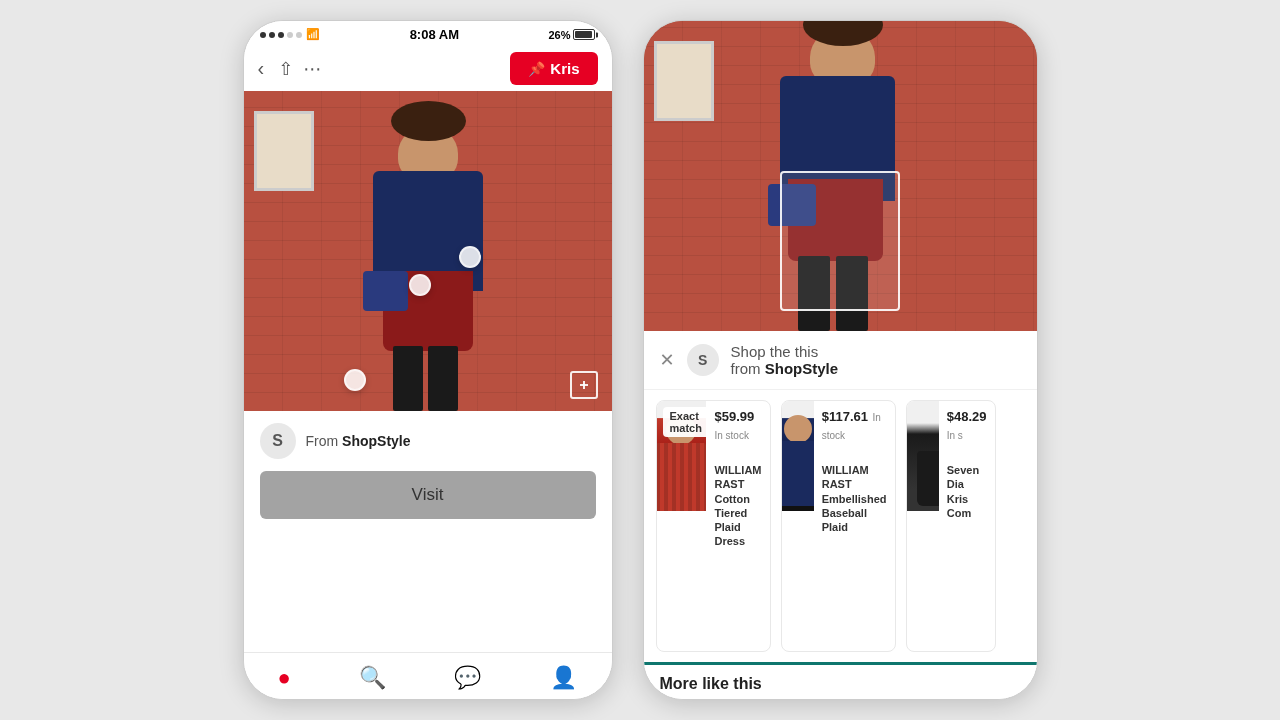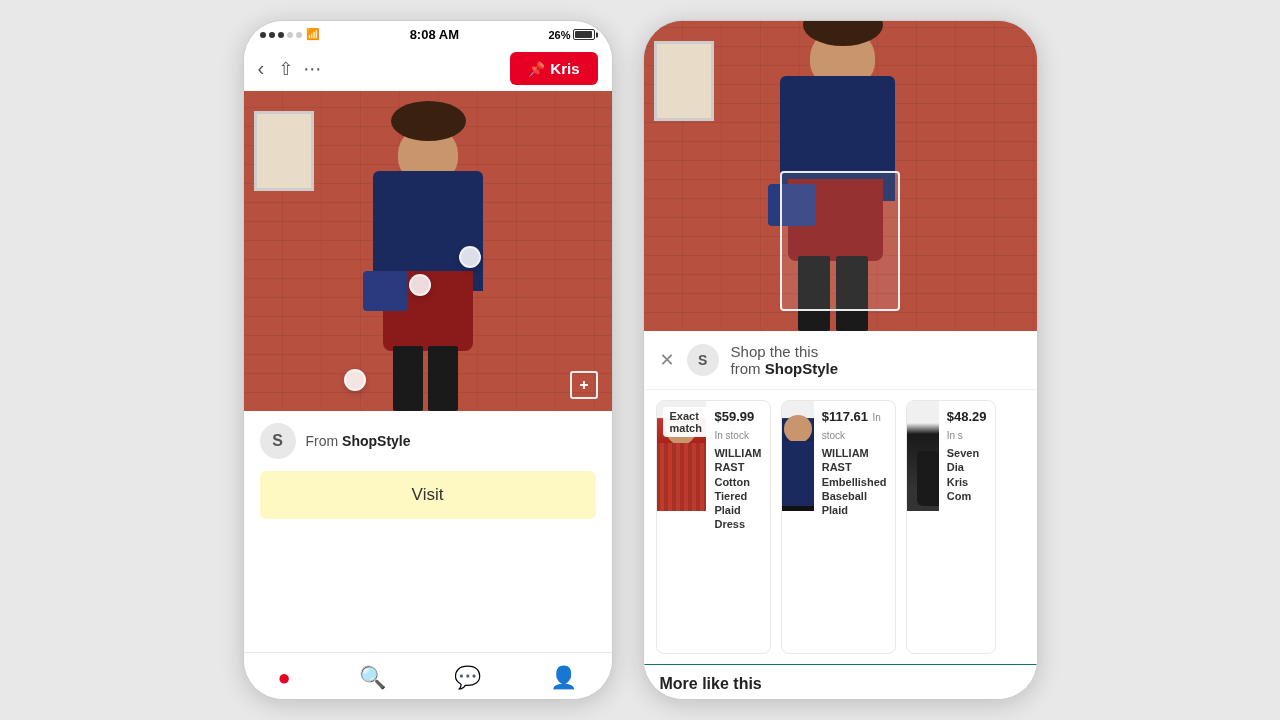--- a/index.html
+++ b/index.html
@@ -194,21 +194,21 @@
       font-size: 14px;
       color: #555;
     }
     .source-text strong { color: #222; font-weight: 600; }
 
     
     .visit-btn {
       width: calc(100% - 32px);
       margin: 0 16px;
       padding: 14px;
-      background: #fef9c3;
+      background: #a3a3a3;
       border: none;
       border-radius: 6px;
       font-size: 17px;
       font-weight: 500;
       color: #333;
       cursor: pointer;
       text-align: center;
     }
 
     
@@ -340,29 +340,29 @@
       color: #222;
     }
     .product-stock {
       font-size: 10px;
       color: #888;
       display: inline;
     }
     .product-name {
       font-size: 11px;
       color: #333;
-      margin-top: 3px;
+      margin-top: 20px;
       font-weight: 600;
       line-height: 1.3;
     }
 
     
     .more-section {
       padding: 10px 16px 6px;
-      border-top: 1px solid #0f766e;
+      border-top: 3px solid #0f766e;
     }
     .more-title {
       font-size: 16px;
       font-weight: 700;
       color: #222;
     }
 
     
     .brick-wall {
       position: absolute;

